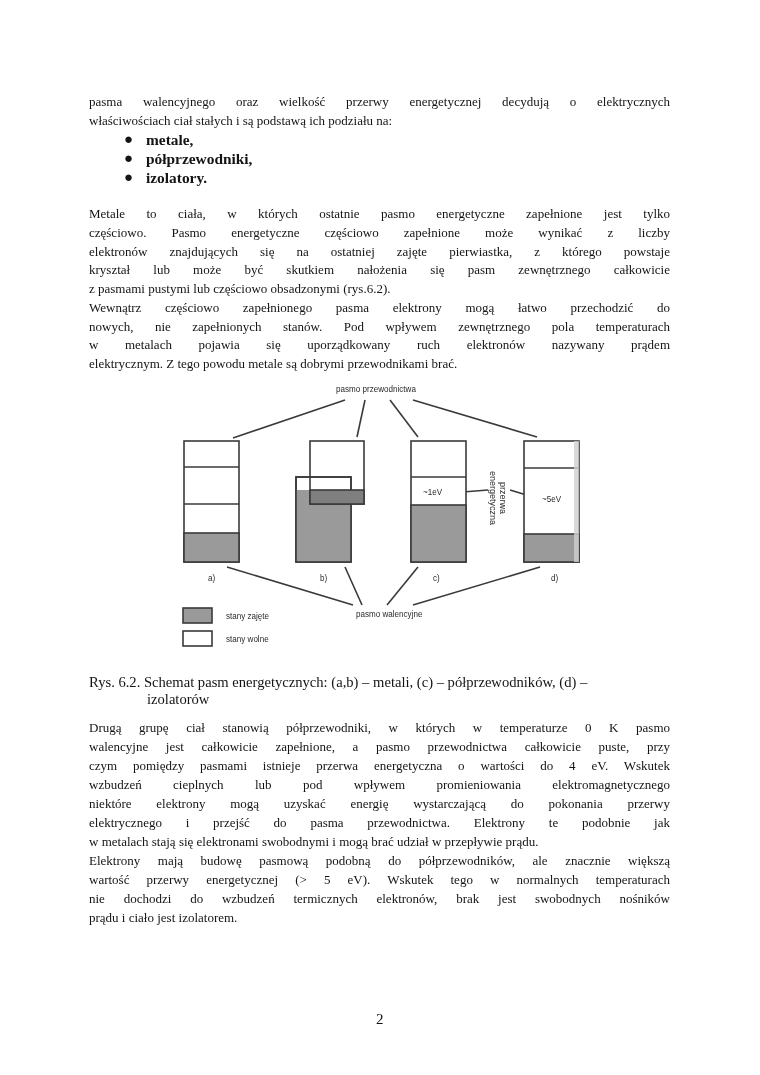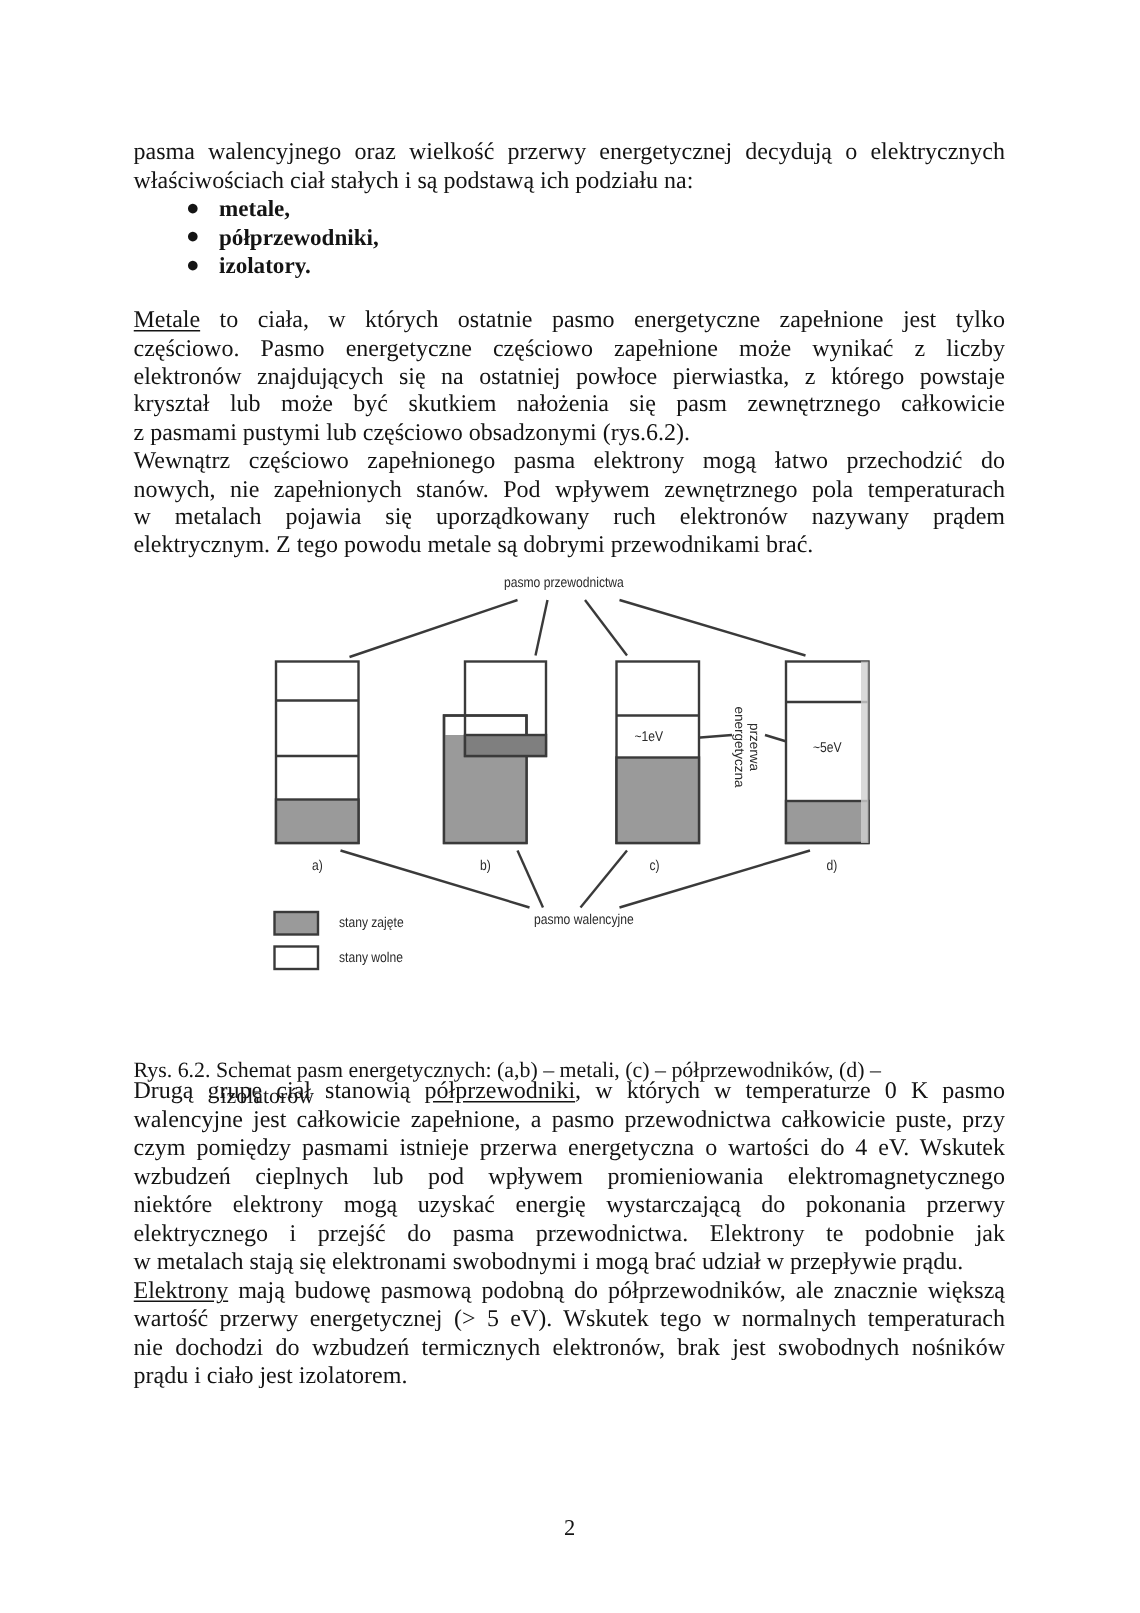--- a/index.html
+++ b/index.html
@@ -1,24 +1,24 @@
 <!DOCTYPE html>
 <html><head>
 <meta charset="utf-8">
 <style>
   html, body { margin: 0; padding: 0; background: #ffffff; }
   body { width: 760px; height: 1075px; position: relative; overflow: hidden;
          font-family: "Liberation Serif", "DejaVu Serif", serif; color: #141414; }
-  .line { position: absolute; left: 89px; width: 581px; font-size: 16px; line-height: 19px;
+  .line { position: absolute; left: 89px; width: 581px; font-size: 13px; line-height: 19px;
           height: 19px; white-space: nowrap; }
   .just { text-align: justify; text-align-last: justify; white-space: normal; overflow: hidden; }
-  .u { text-decoration: underline; text-underline-offset: 2px; }
+  .u { text-underline-offset: 2px; }
   .bullet { position: absolute; left: 124px; font-size: 15px; line-height: 19px; }
   .bullet-text { position: absolute; left: 146px; font-size: 15.4px; line-height: 19px; white-space: nowrap; font-weight: bold; }
-  .caption { position: absolute; font-size: 14.6px; line-height: 18px; white-space: nowrap; margin-top: 32px; }
+  .caption { position: absolute; font-size: 14.6px; line-height: 18px; white-space: nowrap; }
   .page-num { position: absolute; left: 376px; top: 1011px; font-size: 15px; }
 
   
   .figure { position: absolute; left: 160px; top: 375px; width: 440px; height: 290px; }
   .figure svg { position: absolute; left: 0; top: 0; }
   .fig-label { position: absolute; font-family: "Liberation Sans", "DejaVu Sans", sans-serif;
                font-size: 9.5px; color: #2a2a2a; white-space: nowrap; transform: scaleX(0.85); transform-origin: left center; }
   .fig-vert { position: absolute; font-family: "Liberation Sans", "DejaVu Sans", sans-serif;
               font-size: 9px; color: #2a2a2a; white-space: nowrap; line-height: 10px;
               transform: rotate(90deg); transform-origin: left top; text-align: center; }
@@ -33,21 +33,21 @@
   <span class="bullet" style="top:130px">●</span>
   <span class="bullet-text" style="top:130px">metale,</span>
   <span class="bullet" style="top:149px">●</span>
   <span class="bullet-text" style="top:149px">półprzewodniki,</span>
   <span class="bullet" style="top:168px">●</span>
   <span class="bullet-text" style="top:168px">izolatory.</span>
 </div>
 
 <div class="line just" style="top:204px"><span class="u">Metale</span><span> to ciała, w których ostatnie pasmo energetyczne zapełnione jest tylko</span></div>
 <div class="line just" style="top:223px">częściowo. Pasmo energetyczne częściowo zapełnione może wynikać z liczby</div>
-<div class="line just" style="top:242px">elektronów znajdujących się na ostatniej powłoce pierwiastka, z którego powstaje</div>
+<div class="line just" style="top:242px">elektronów znajdujących się na ostatniej zajęte pierwiastka, z którego powstaje</div>
 <div class="line just" style="top:260px">kryształ lub może być skutkiem nałożenia się pasm zewnętrznego całkowicie</div>
 <div class="line" style="top:279px">z pasmami pustymi lub częściowo obsadzonymi (rys.6.2).</div>
 
 <div class="line just" style="top:298px">Wewnątrz częściowo zapełnionego pasma elektrony mogą łatwo przechodzić do</div>
 <div class="line just" style="top:317px">nowych, nie zapełnionych stanów. Pod wpływem zewnętrznego pola temperaturach</div>
 <div class="line just" style="top:335px">w metalach pojawia się uporządkowany ruch elektronów nazywany prądem</div>
 <div class="line" style="top:354px">elektrycznym. Z tego powodu metale są dobrymi przewodnikami brać.</div>
 
 <div class="figure">
   <svg width="440" height="290" viewBox="0 0 440 290">

